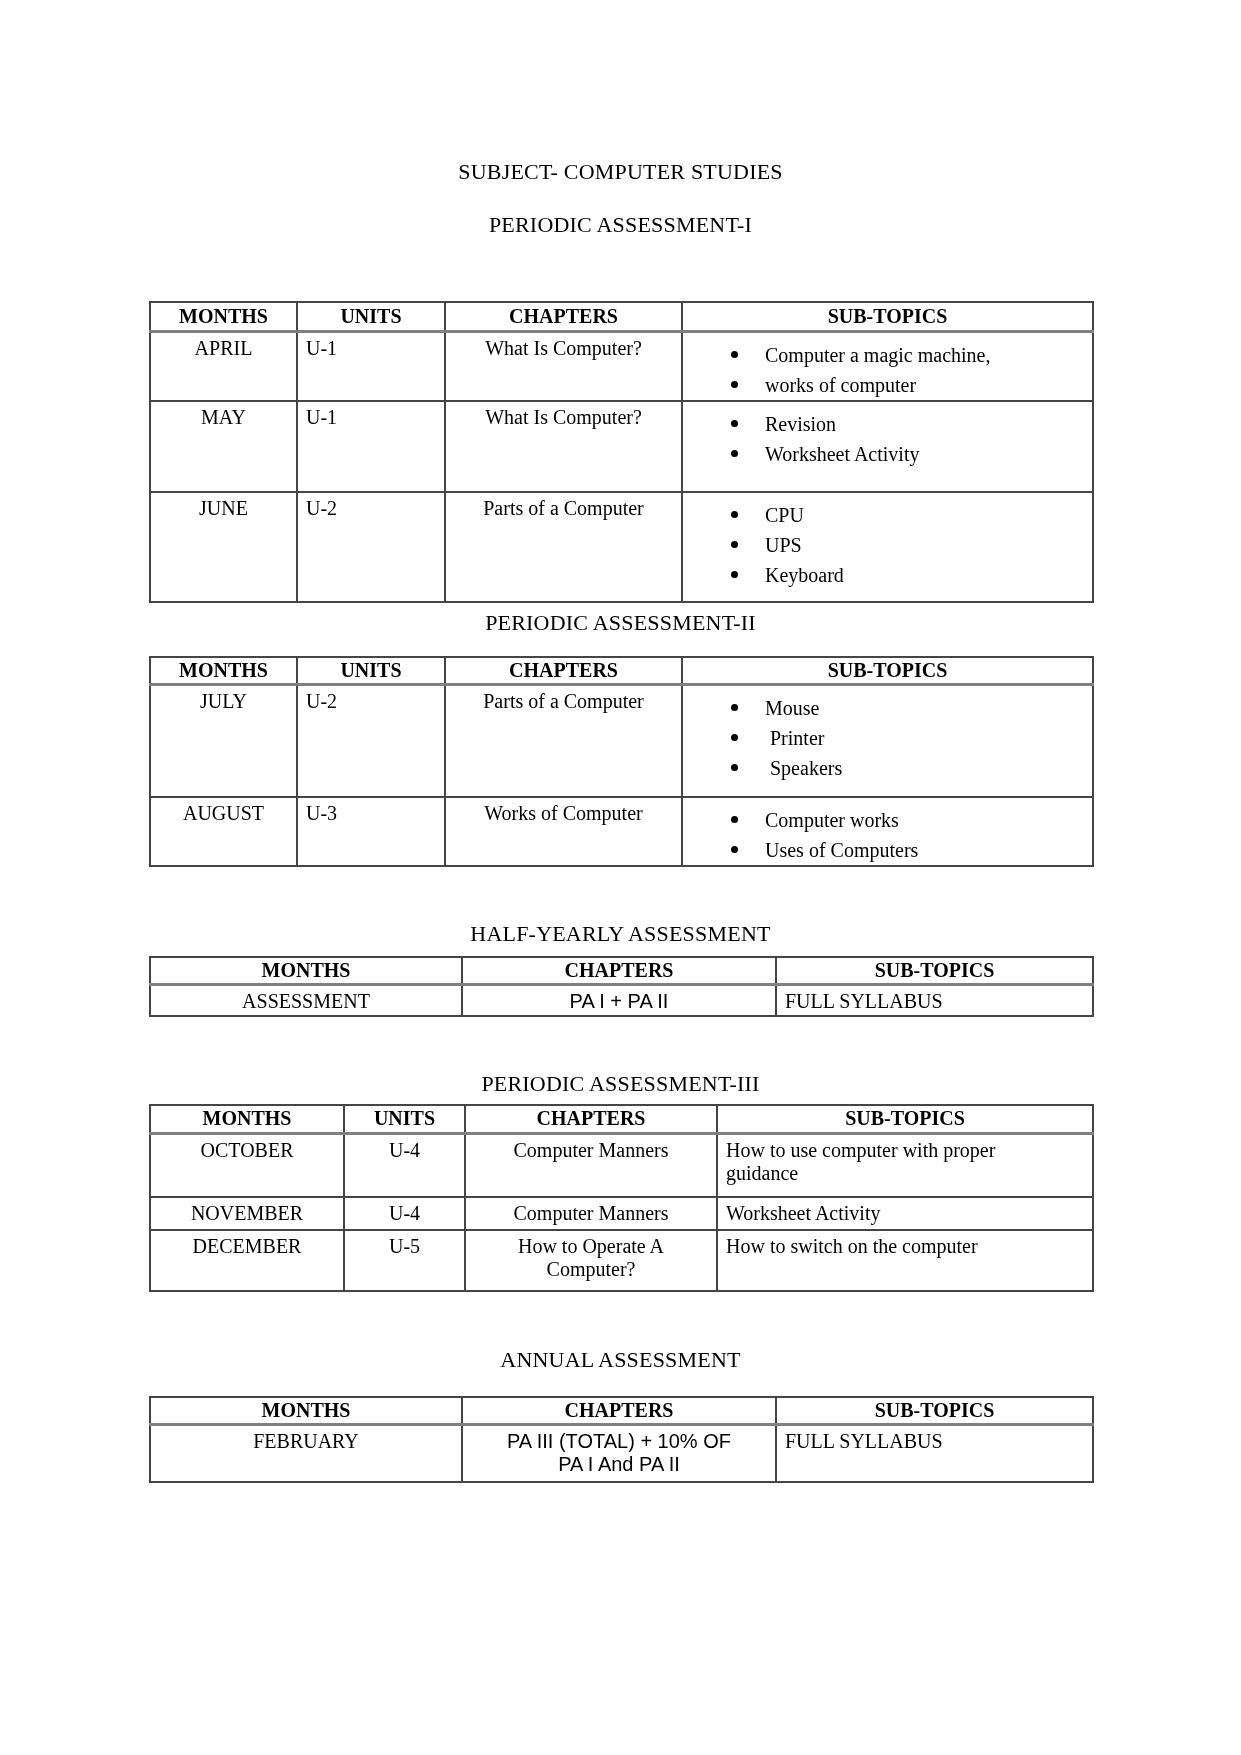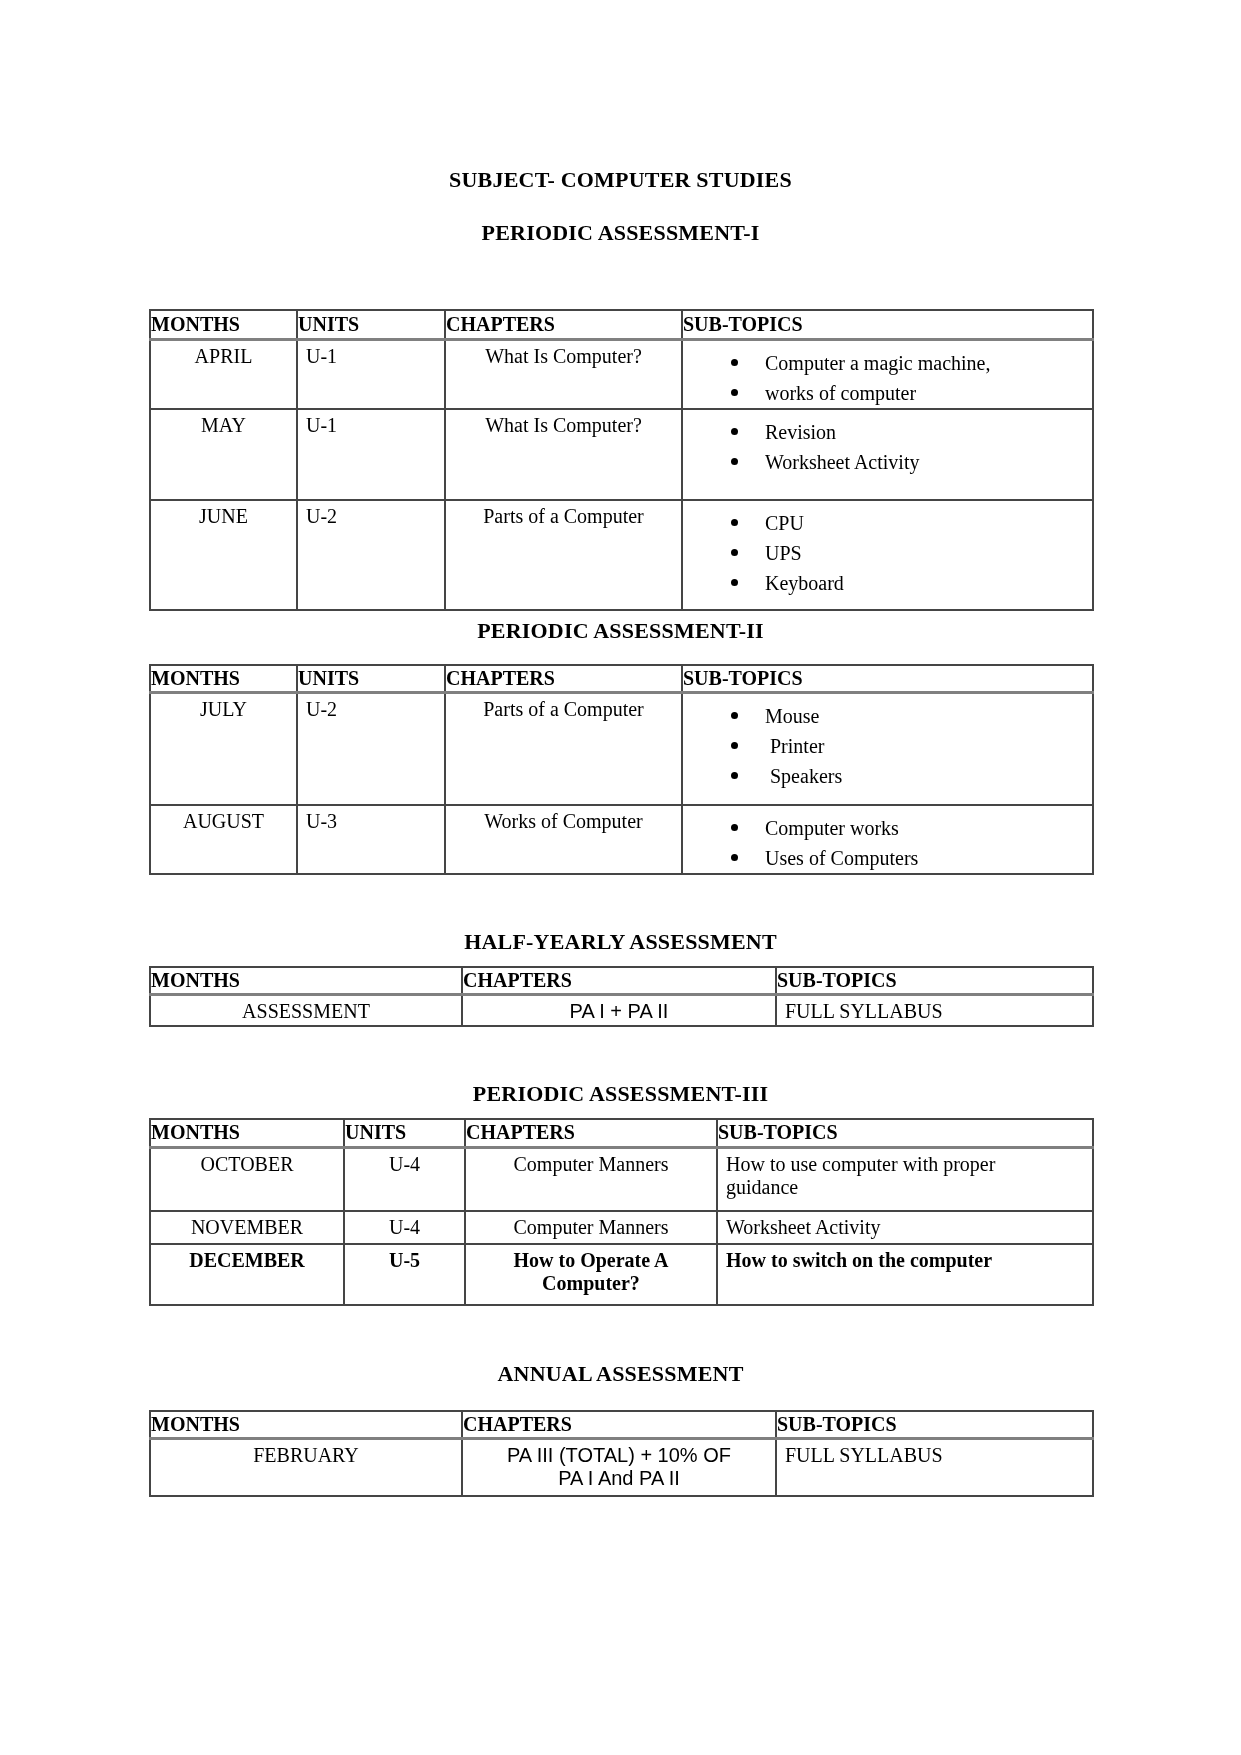--- a/index.html
+++ b/index.html
@@ -13,25 +13,25 @@
     font-family: "Liberation Serif", "DejaVu Serif", serif;
     color: #000000;
     overflow: hidden;
   }
   .page {
     width: 943px;
     margin: 0 auto;
     padding-top: 156px;
   }
   .doc-title, .section-heading {
-    margin: 12px;
+    margin: 4px;
     text-align: center;
     font-size: 22px;
     line-height: 24px;
-    font-weight: bold;
+    font-weight: normal;
     letter-spacing: 0.2px;
   }
   .h-pa1    { margin-top: 29px; }
   .h-pa2    { margin-top: 8px;  }
   .h-hy     { margin-top: 55px; }
   .h-pa3    { margin-top: 55px; }
   .h-annual { margin-top: 56px; }
 
   table {
     width: 943px;
@@ -46,32 +46,32 @@
   .t-annual { margin-top: 24px; }
 
   th, td {
     border: 2px solid #454545;
     vertical-align: top;
     overflow: hidden;
   }
   thead th {
     border-bottom: 3px solid #808080;
     vertical-align: middle;
-    text-align: left;
+    text-align: center;
     font-weight: bold;
     padding: 0;
   }
   tbody tr > td { border-top-color: #6e6e6e; }
 
   
   .rh29  { height: 29px; }
   .rh28  { height: 28px; }
   .rh31  { height: 31px; }
   .rh57  { height: 57px; }
-  .rh61  { height: 61px; font-weight: bold; }
+  .rh61  { height: 61px; }
   .rh63  { height: 63px; }
   .rh69  { height: 69px; }
   .rh78  { height: 56px; }
   .rh91  { height: 91px; }
   .rh110 { height: 110px; }
   .rh112 { height: 112px; }
 
   td.month   { text-align: center; padding: 4px 6px 0; }
   td.unit    { text-align: left;   padding: 4px 8px 0; }
   td.unit-c  { text-align: center; padding: 4px 6px 4px; }

